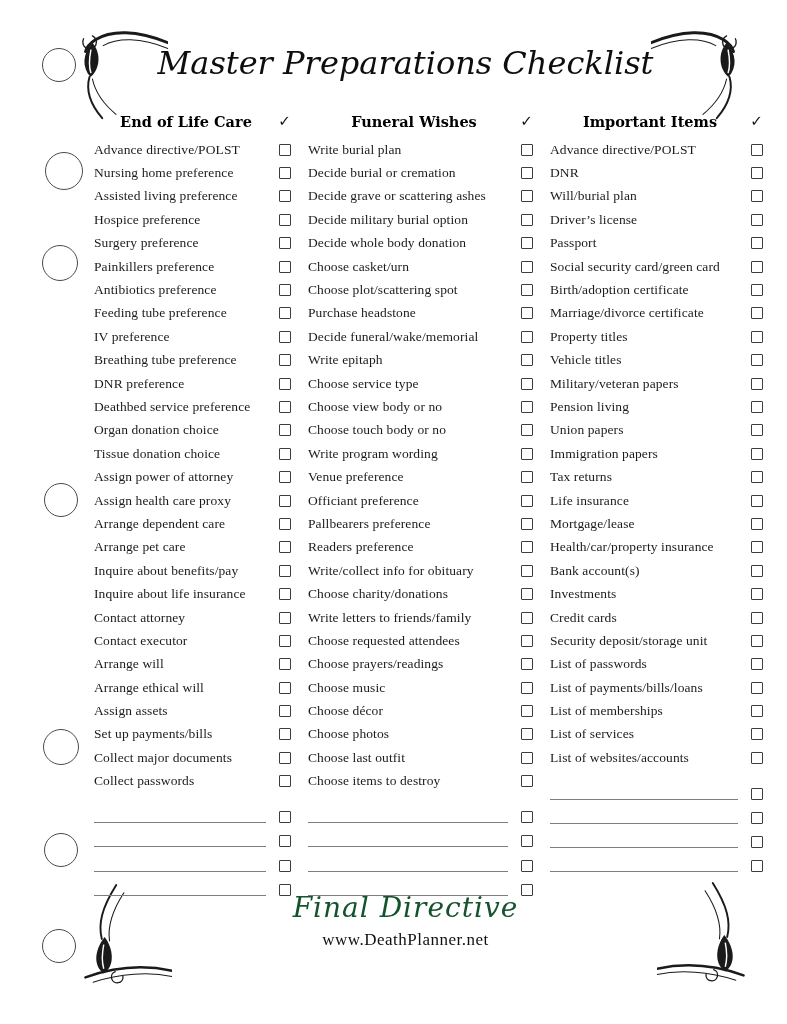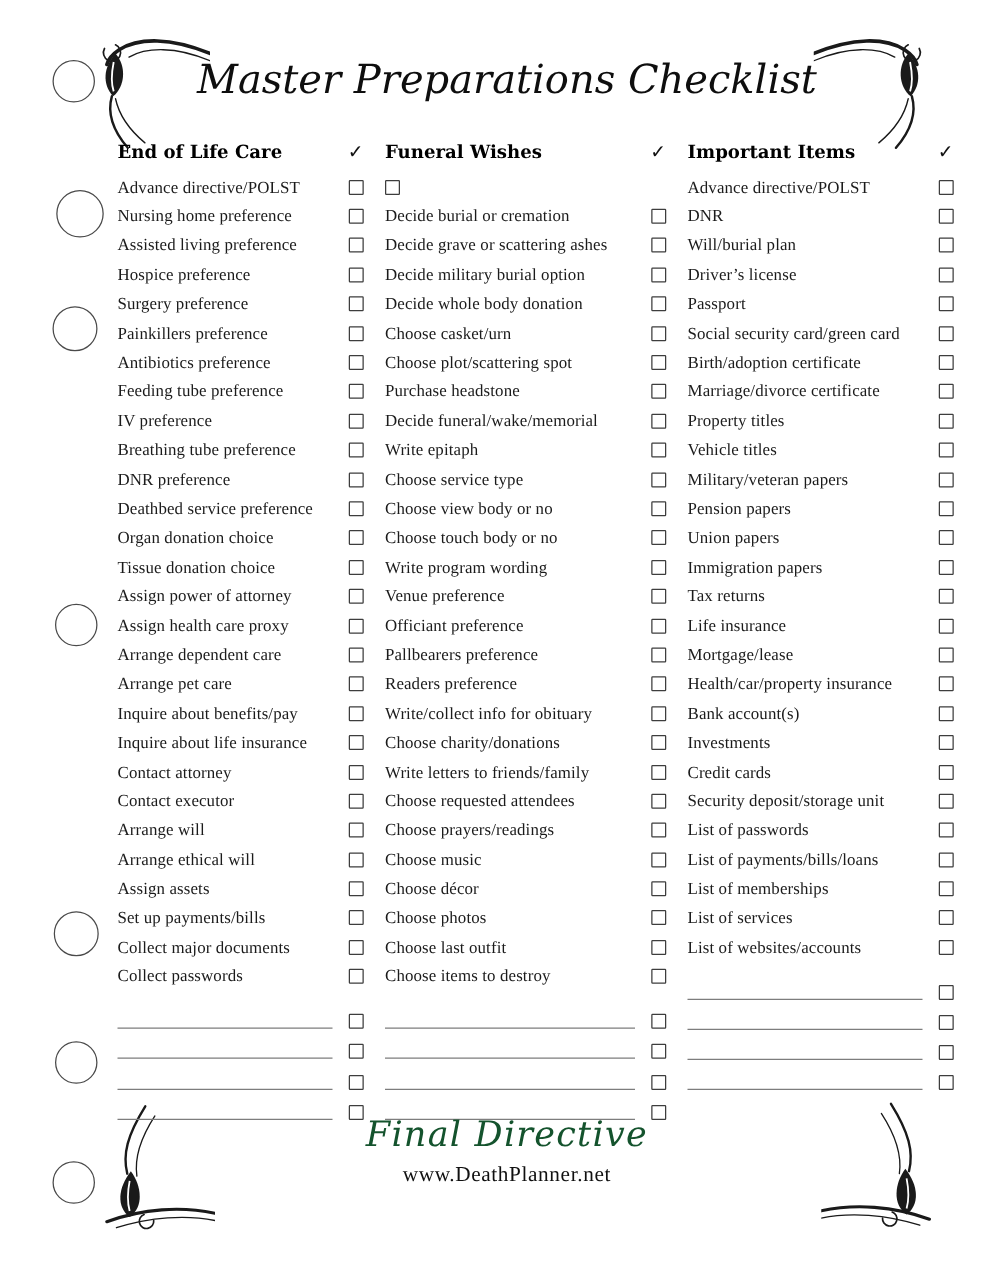--- a/index.html
+++ b/index.html
@@ -18,21 +18,21 @@
          font-family:"DejaVu Serif",serif;font-style:italic;font-size:32px;color:#0e0e0e;}
 
   
   .columns{position:absolute;top:104px;left:82px;display:flex;align-items:flex-start;}
   .col{display:flex;flex-direction:column;}
   .col-0{width:197px;}
   .col-1{width:225px;margin-left:17px;}
   .col-2{width:213px;margin-left:17px;}
 
   .col-header{display:flex;align-items:center;height:34px;}
-  .hdr-label{flex:1;text-align:left;font-family:"DejaVu Serif",serif;font-weight:bold;
+  .hdr-label{flex:1;text-align:center;font-family:"DejaVu Serif",serif;font-weight:bold;
              font-size:14.5px;color:#000;white-space:nowrap;}
   .hdr-check{width:13px;text-align:center;font-family:"DejaVu Sans",sans-serif;font-size:15px;color:#111;}
 
   .row{display:flex;align-items:center;height:23.4px;}
   .lbl{flex:1;font-size:13.5px;color:#1b1b1b;white-space:nowrap;letter-spacing:.1px;}
   .cbx{width:10px;height:10px;border:1.6px solid #3d3d3d;border-radius:1px;flex:0 0 auto;box-sizing:content-box;background:#fff;}
 
   .blanks{margin-top:6px;}
   .blank-row{display:flex;align-items:flex-end;height:24.2px;}
   .blank-line{flex:1;margin-right:13px;border-bottom:1.5px solid #7d7d7d;height:2px;}
@@ -243,20 +243,21 @@
             <span class="cbx"></span>
           </div>
         </div>
       </div>
       <div class="col col-1">
         <div class="col-header">
           <div class="hdr-label">Funeral Wishes</div>
           <div class="hdr-check">✓</div>
         </div>
         <div class="row">
+          <div class="lbl">Write burial plan</div>
           <span class="cbx"></span>
         </div>
         <div class="row">
           <div class="lbl">Decide burial or cremation</div>
           <span class="cbx"></span>
         </div>
         <div class="row">
           <div class="lbl">Decide grave or scattering ashes</div>
           <span class="cbx"></span>
         </div>
@@ -422,21 +423,21 @@
         </div>
         <div class="row">
           <div class="lbl">Vehicle titles</div>
           <span class="cbx"></span>
         </div>
         <div class="row">
           <div class="lbl">Military/veteran papers</div>
           <span class="cbx"></span>
         </div>
         <div class="row">
-          <div class="lbl">Pension papers</div>
+          <div class="lbl">Pension living</div>
           <span class="cbx"></span>
         </div>
         <div class="row">
           <div class="lbl">Union papers</div>
           <span class="cbx"></span>
         </div>
         <div class="row">
           <div class="lbl">Immigration papers</div>
           <span class="cbx"></span>
         </div>

